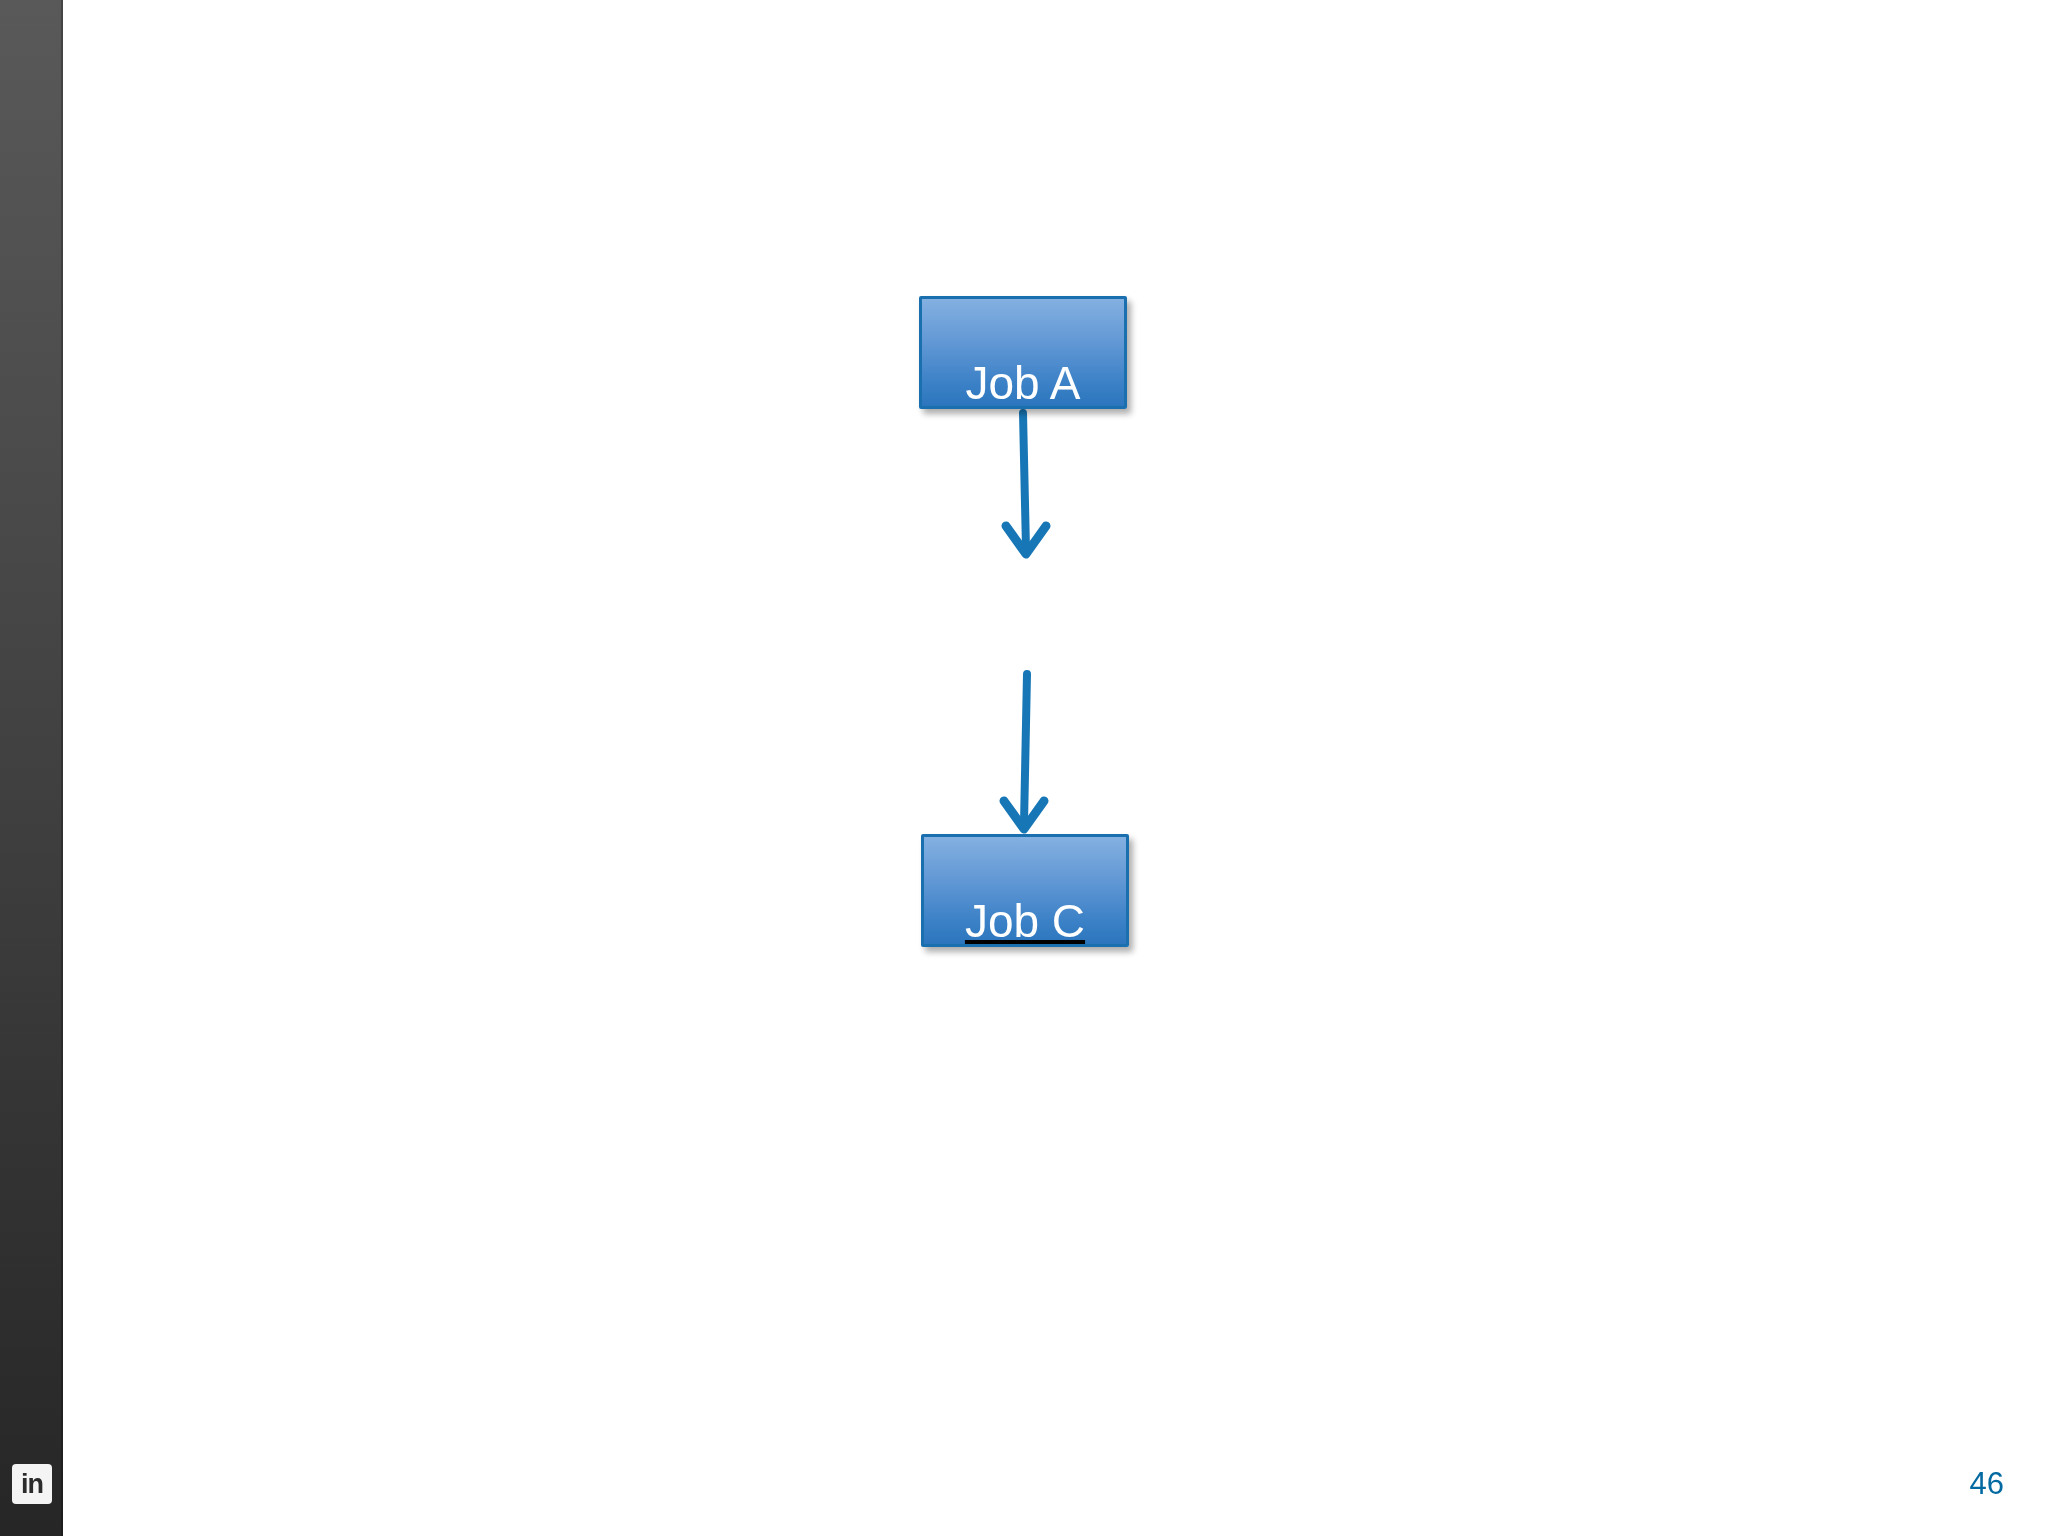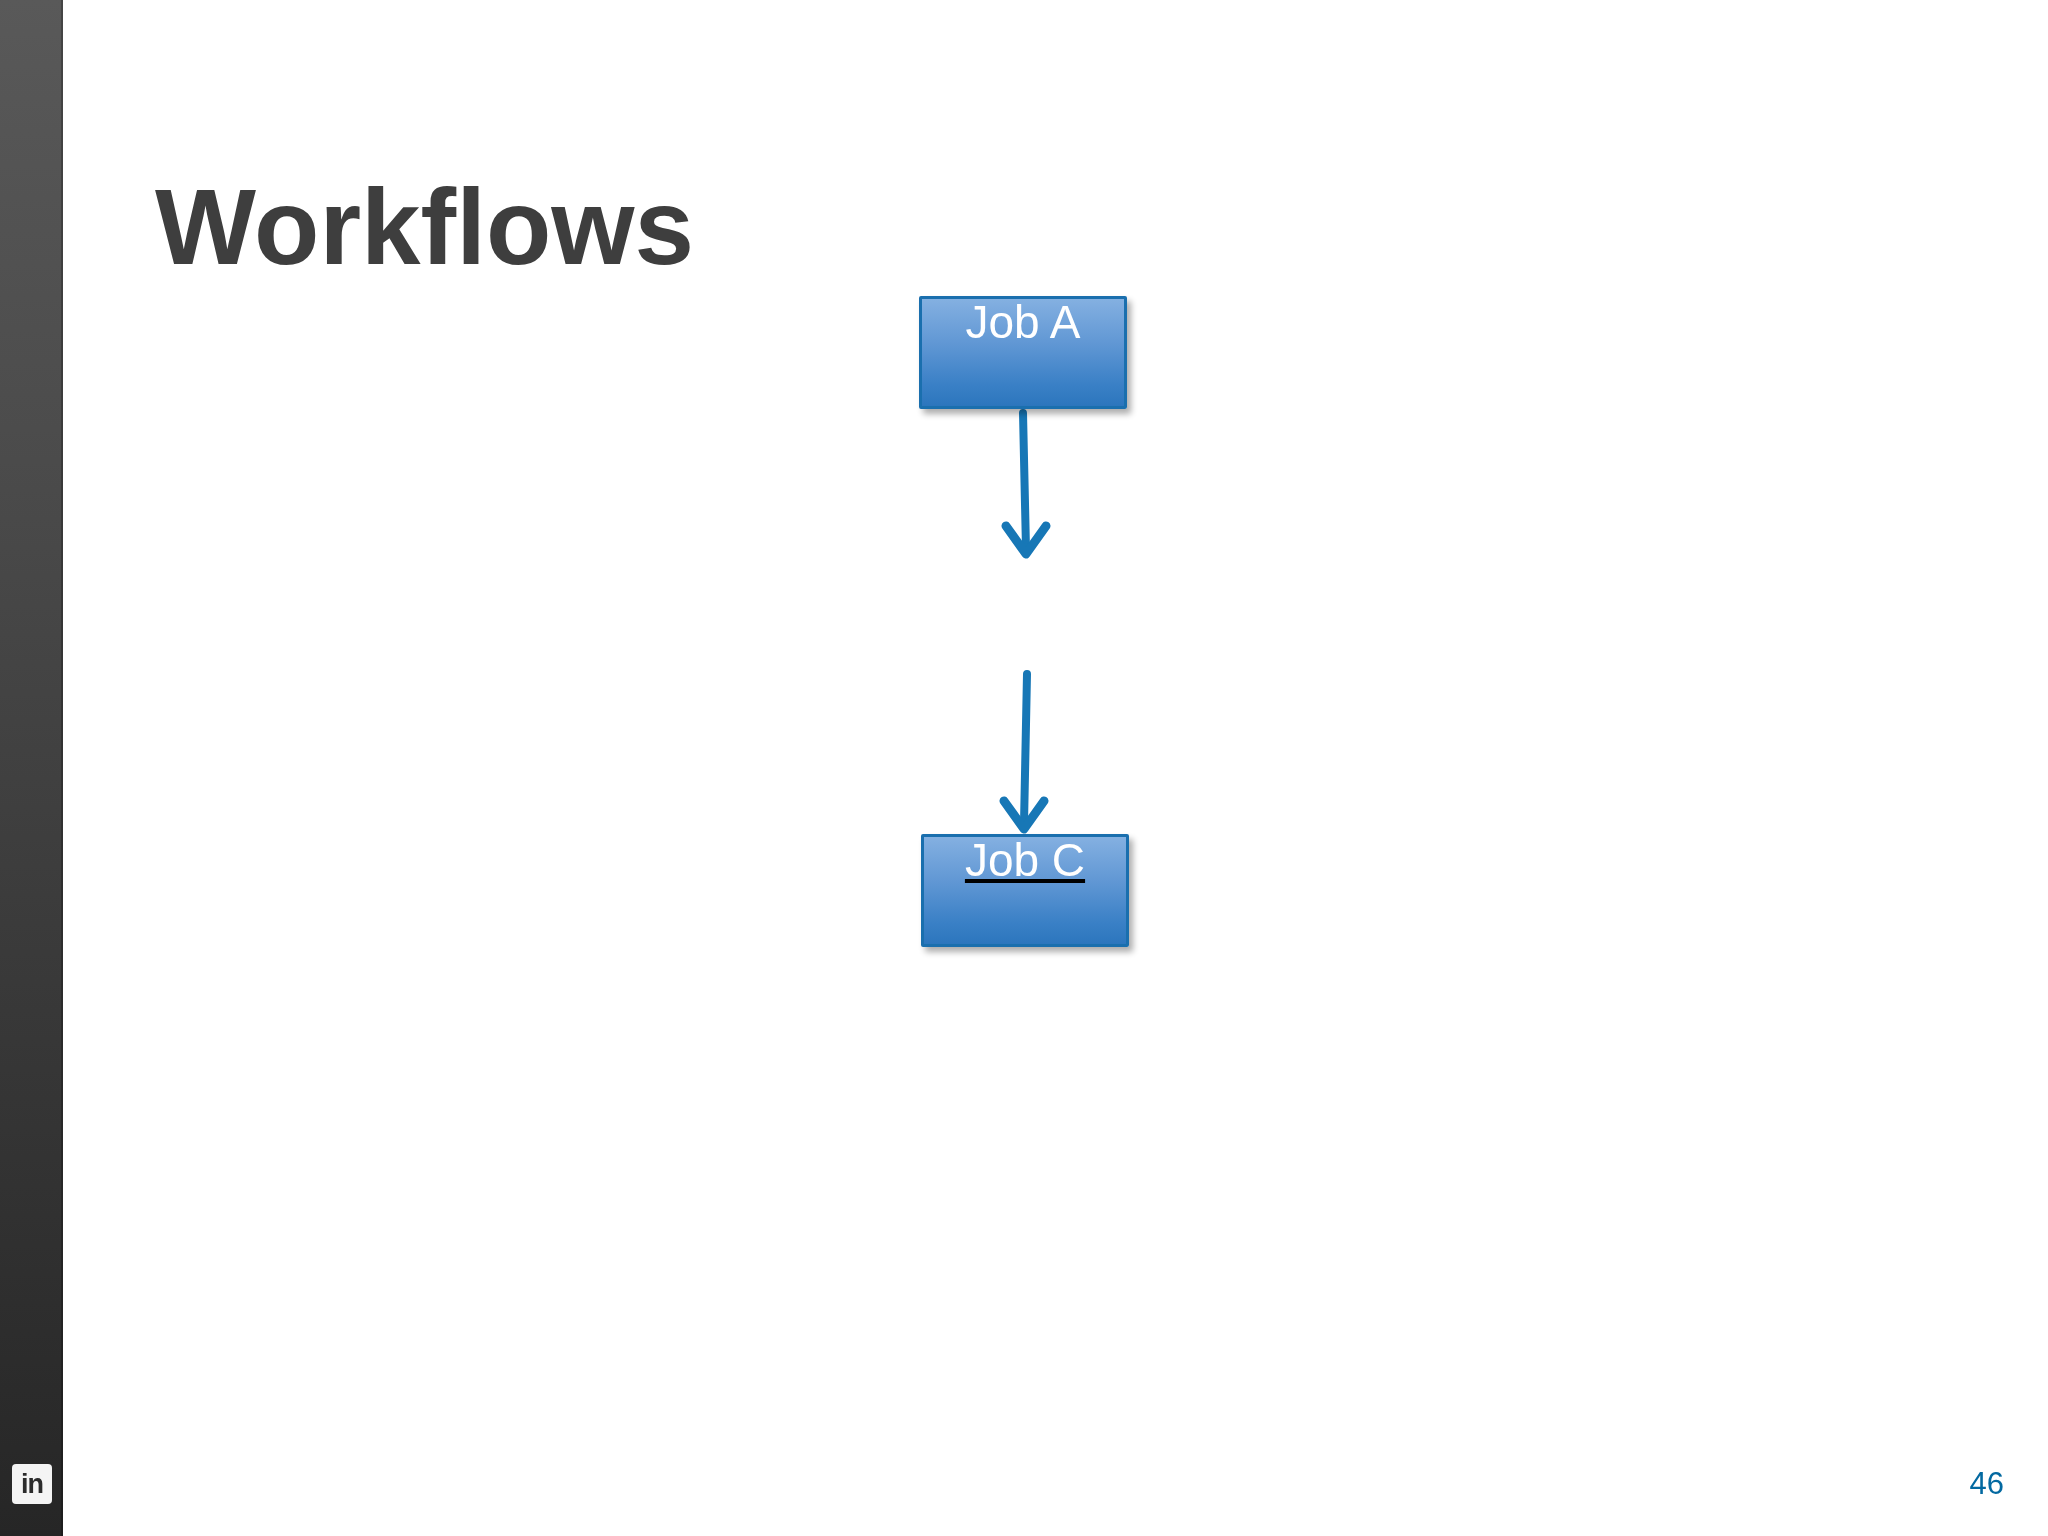--- a/index.html
+++ b/index.html
@@ -61,21 +61,21 @@
   .node {
     position: absolute;
     width: 208px;
     height: 113px;
     box-sizing: border-box;
     background: linear-gradient(180deg, #84b0e1 0%, #6097d4 42%, #3a80c6 80%, #2c76bd 100%);
     border: 3px solid #1a6fae;
     border-radius: 2px;
     box-shadow: 4px 5px 6px rgba(0,0,0,0.32);
     display: flex;
-    align-items: flex-start;
+    align-items: flex-end;
     justify-content: center;
   }
   .node-label {
     color: #ffffff;
     font-size: 46px;
     line-height: 1;
   }
   .node-a { left: 919px; top: 296px; }
   .node-b { left: 923px; top: 559px; }
   .node-c { left: 921px; top: 834px; text-decoration: underline; }
@@ -101,21 +101,20 @@
 <body>
 
 <div class="slide">
 
   <div class="sidebar">
     <div class="linkedin-badge">
       <span>in</span>
     </div>
   </div>
 
-  <h1 class="title">Workflows</h1>
 
   <svg class="edges-svg" viewBox="0 0 2048 1536">
     <g stroke="#1777B6" fill="none" stroke-linecap="round" stroke-linejoin="round">
       <path d="M1023,413 L1026,549" stroke-width="8"></path>
       <path d="M1006,526 L1026,554 L1046,526" stroke-width="9"></path>
     </g>
     <g stroke="#1777B6" fill="none" stroke-linecap="round" stroke-linejoin="round">
       <path d="M1027,674 L1024,824" stroke-width="8"></path>
       <path d="M1004,801 L1024,829 L1044,801" stroke-width="9"></path>
     </g>

